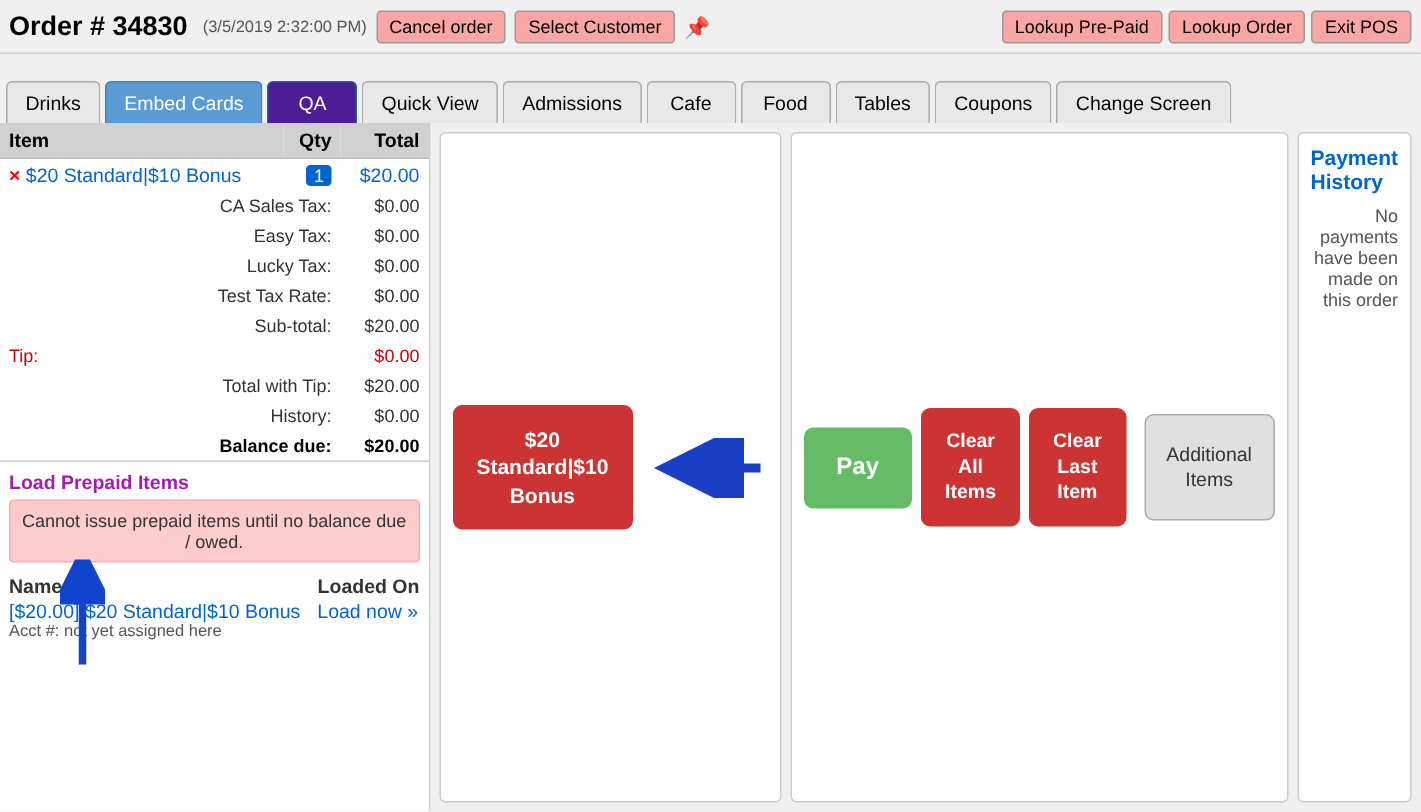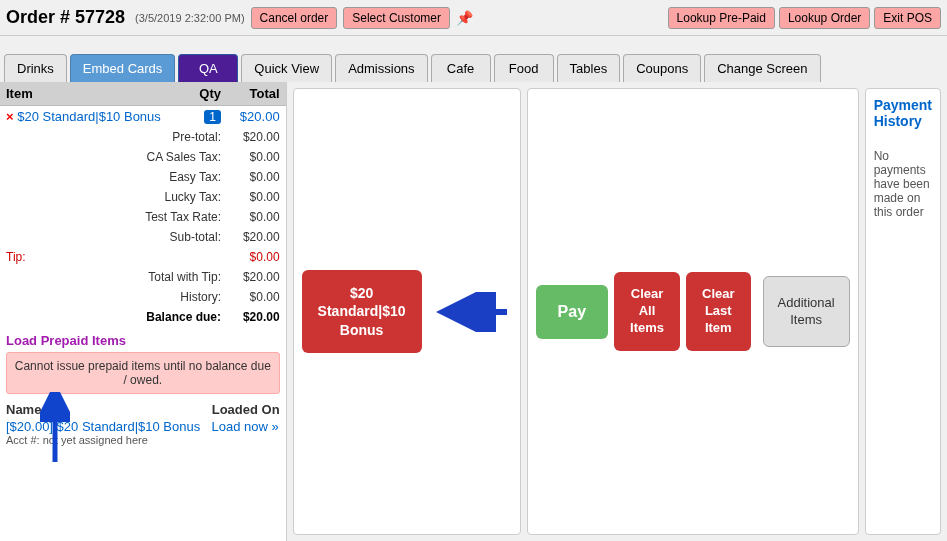--- a/index.html
+++ b/index.html
@@ -61,27 +61,27 @@
     .action-area { background: #fff; border: 1px solid #ccc; border-radius: 4px; padding: 8px; display: flex; gap: 6px; align-items: center; }
     .pay-btn { background: #66bb66; color: #fff; border: none; border-radius: 6px; padding: 18px 22px; font-size: 16px; font-weight: bold; cursor: pointer; }
     .clear-all-btn { background: #cc3333; color: #fff; border: none; border-radius: 6px; padding: 14px 16px; font-size: 13px; font-weight: bold; cursor: pointer; text-align: center; line-height: 1.3; }
     .clear-last-btn { background: #cc3333; color: #fff; border: none; border-radius: 6px; padding: 14px 16px; font-size: 13px; font-weight: bold; cursor: pointer; text-align: center; line-height: 1.3; }
     .action-spacer { flex: 1; }
     .additional-btn { background: #e0e0e0; color: #333; border: 1px solid #aaa; border-radius: 6px; padding: 18px 14px; font-size: 13px; cursor: pointer; text-align: center; line-height: 1.3; }
 
     
     .payment-area { background: #fff; border: 1px solid #ccc; border-radius: 4px; padding: 8px; flex: 1; }
     .payment-title { color: #0066cc; font-size: 14px; font-weight: bold; margin-bottom: 6px; }
-    .payment-no-items { text-align: left; color: #555; font-size: 12px; margin-top: 20px; }
+    .payment-no-items { text-align: right; color: #555; font-size: 12px; margin-top: 8px; }
   </style>
 </head>
 <body>
 
 <div class="header">
-  <span class="order-title">Order # 57728</span>
+  <span class="order-title">Order # 34830</span>
   <span class="order-date">(3/5/2019 2:32:00 PM)</span>
   <button class="header-btn">Cancel order</button>
   <button class="header-btn">Select Customer</button>
   <span class="pin-icon">📌</span>
   <div class="spacer"></div>
   <div class="header-right">
     <button class="header-btn">Lookup Pre-Paid</button>
     <button class="header-btn">Lookup Order</button>
     <button class="header-btn">Exit POS</button>
   </div>
@@ -114,24 +114,20 @@
       <tbody>
         <tr class="item-row">
           <td>
             <span class="remove">×</span>
             <span style="color:#0066cc;"> $20 Standard|$10 Bonus</span>
           </td>
           <td class="right"><span class="qty-badge">1</span></td>
           <td class="right">$20.00</td>
         </tr>
         <tr class="summary-row">
-          <td colspan="2" class="summary-label">Pre-total:</td>
-          <td class="right">$20.00</td>
-        </tr>
-        <tr class="summary-row">
           <td colspan="2" class="summary-label">CA Sales Tax:</td>
           <td class="right">$0.00</td>
         </tr>
         <tr class="summary-row">
           <td colspan="2" class="summary-label">Easy Tax:</td>
           <td class="right">$0.00</td>
         </tr>
         <tr class="summary-row">
           <td colspan="2" class="summary-label">Lucky Tax:</td>
           <td class="right">$0.00</td>

